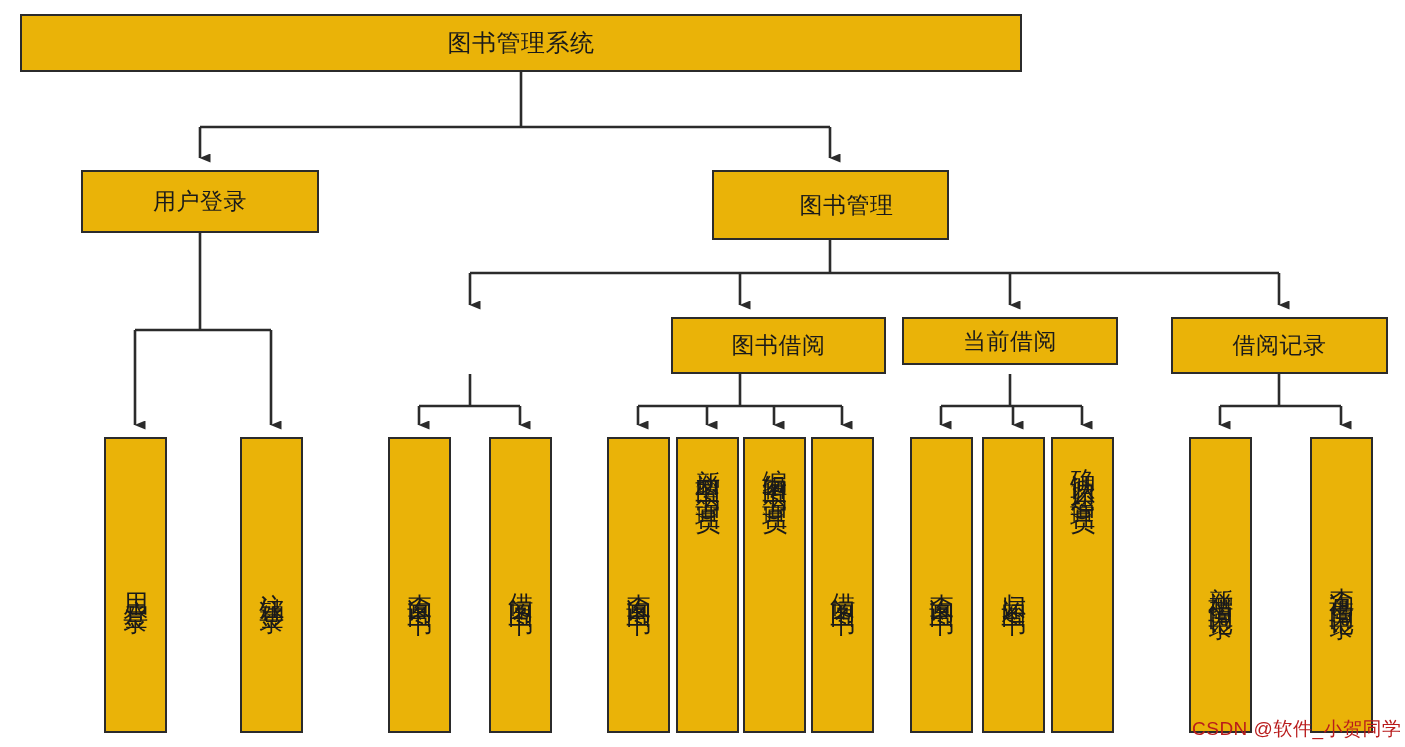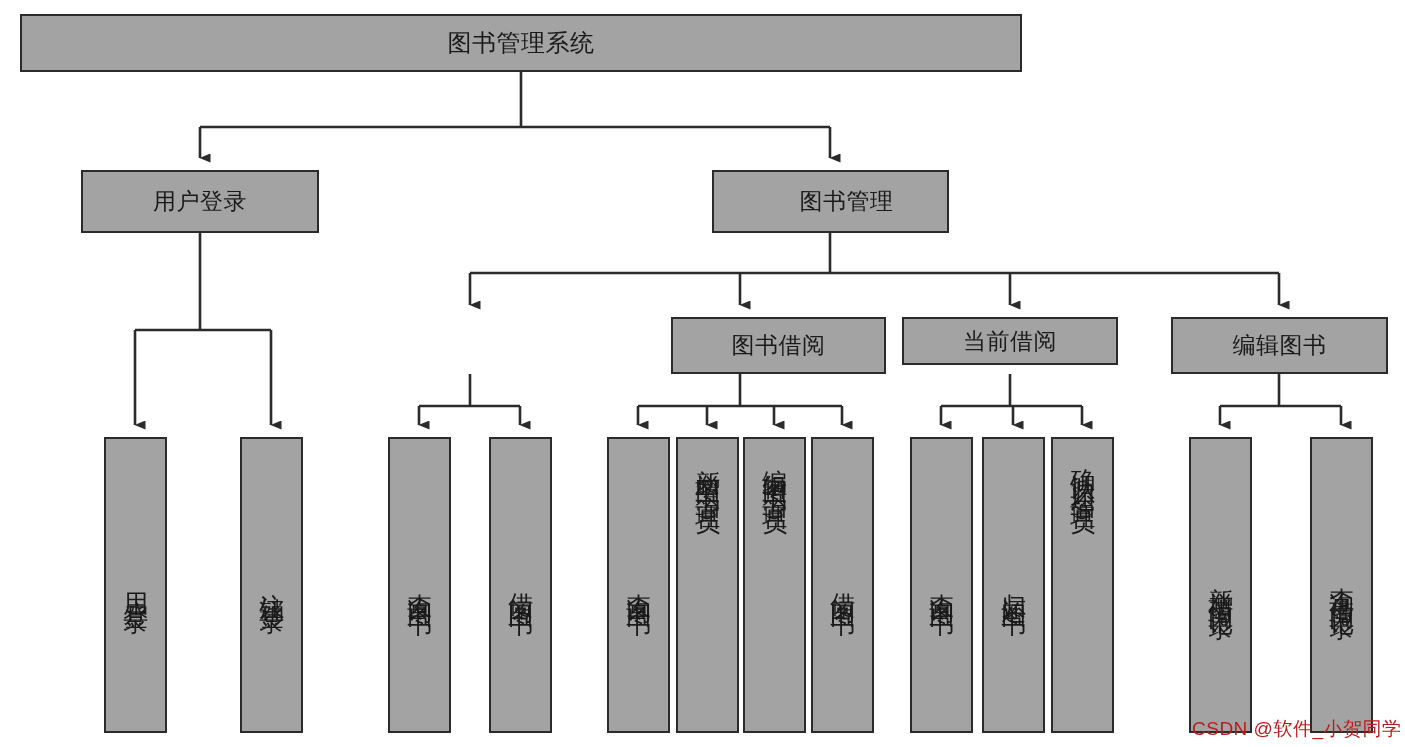--- a/index.html
+++ b/index.html
@@ -21,21 +21,21 @@
     position: absolute;
     left: 0;
     top: 0;
     width: 1405px;
     height: 747px;
     pointer-events: none;
   }
   .node {
     position: absolute;
     box-sizing: border-box;
-    background: #a3a3a3;
+    background: #eab308;
     border: 2.5px solid #2b2b2b;
     display: flex;
     align-items: center;
     justify-content: center;
     color: #1a1a1a;
   }
   .node .lbl {
     display: block;
     text-align: center;
     line-height: 1.16;
@@ -130,32 +130,32 @@
     </g>
   </svg>
 
   <div class="node horiz root" style="left:20px; top:14px; width:1002px; height:58px;">
     <span class="lbl">图书管理系统</span>
   </div>
 
   <div class="node horiz" style="left:81px; top:170px; width:238px; height:63px;">
     <span class="lbl">用户登录</span>
   </div>
-  <div class="node horiz" style="left:712px; top:170px; width:237px; height:63px;padding-left:32px;">
+  <div class="node horiz" style="left:712px; top:170px; width:237px; height:70px;padding-left:32px;">
     <span class="lbl">图书管理</span>
   </div>
 
   <div class="node horiz" style="left:647px; top:317px; width:215px; height:57px;margin-left:24px;">
     <span class="lbl">图书借阅</span>
   </div>
   <div class="node horiz" style="left:902px; top:317px; width:216px; height:48px;">
     <span class="lbl">当前借阅</span>
   </div>
   <div class="node horiz" style="left:1171px; top:317px; width:217px; height:57px;">
-    <span class="lbl">编辑图书</span>
+    <span class="lbl">借阅记录</span>
   </div>
 
   <div class="node vert mid" style="left:104px; top:437px; width:63px; height:296px;">
     <span class="lbl">用户登录</span>
   </div>
   <div class="node vert mid" style="left:240px; top:437px; width:63px; height:296px;">
     <span class="lbl">注销登录</span>
   </div>
 
   <div class="node vert mid" style="left:388px; top:437px; width:63px; height:296px;">

